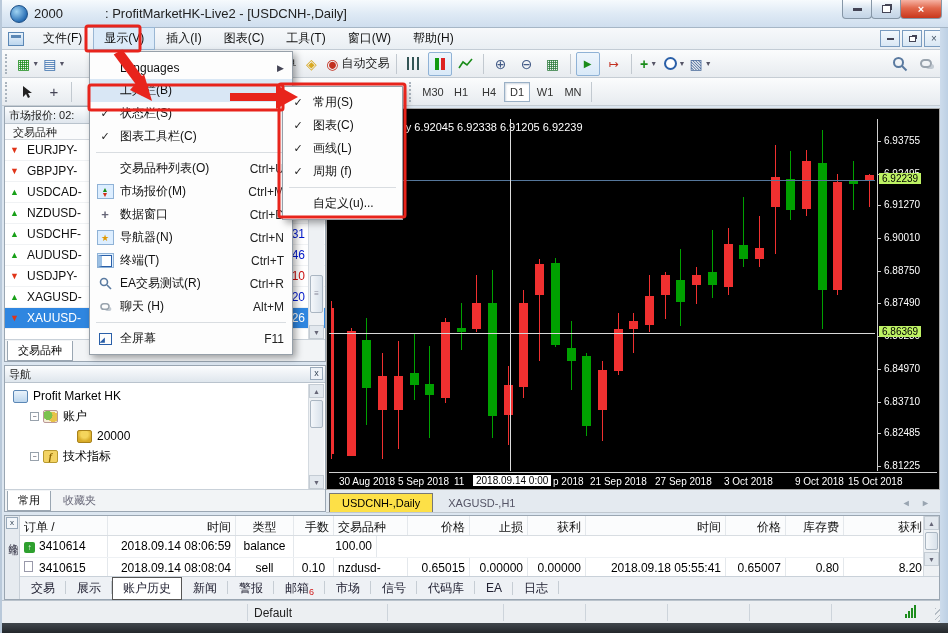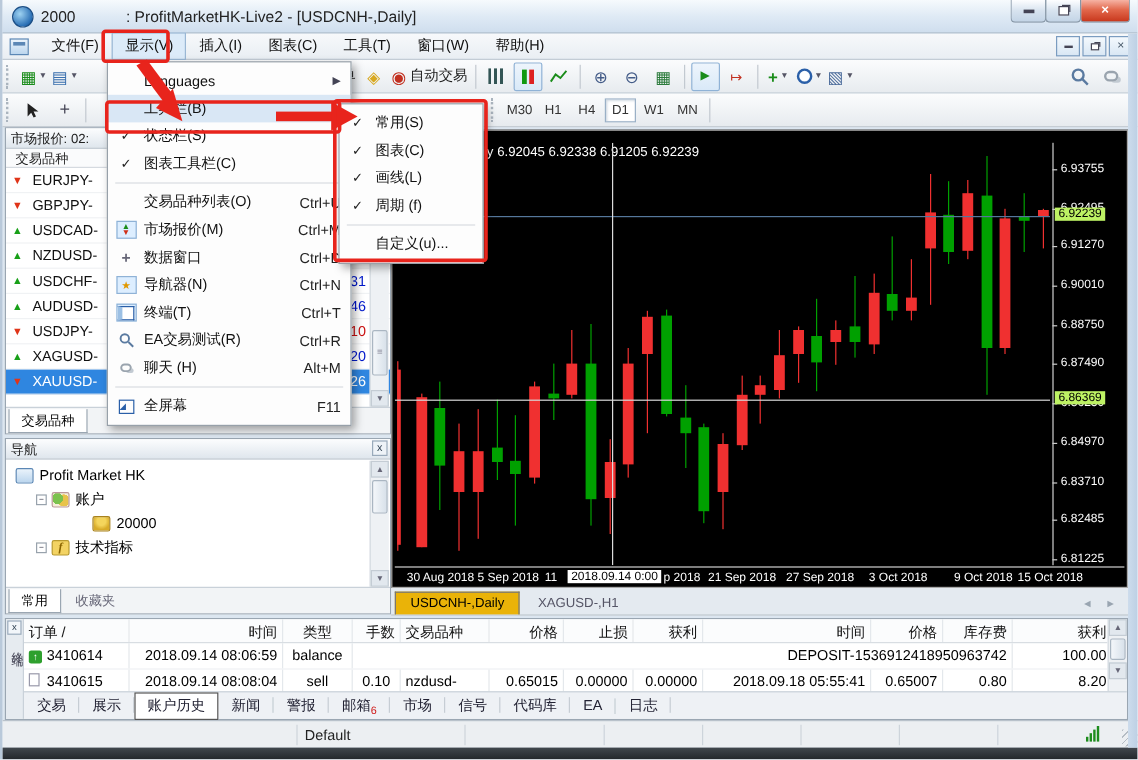--- a/index.html
+++ b/index.html
@@ -105,21 +105,21 @@
   .ytick { position:absolute; left:6px; color:#fff; font-size:10px; }
   .ytick .dash { position:absolute; left:-7px; top:6px; width:4px; height:1px; background:#ccc; }
   .pricebox { position:absolute; left:1px; background:#bef264; color:#000; font-size:10px; padding:0 3px; z-index:5; }
   .xlabel { position:absolute; top:3px; color:#fff; font-size:10px; white-space:nowrap; }
   .datebox { position:absolute; top:2px; background:#fff; color:#000; font-size:10px; padding:0 3px; z-index:5; }
   .hline { position:absolute; left:0; width:100%; height:1px; }
   .vline { position:absolute; top:0; width:1px; background:#dcdcdc; }
   #chart-tabs { position:absolute; left:324px; top:490px; width:614px; height:23px; background:#e4eaf0;
     border-bottom:1px solid #c0c8d0; display:flex; align-items:flex-end; }
   .chart-tab { padding:3px 12px; font-size:11px; color:#556; margin-left:3px; }
-  .chart-tab.active { background:#eab308; border:1px solid #777; border-bottom:none; color:#000; }
+  .chart-tab.active { background:#fde047; border:1px solid #777; border-bottom:none; color:#000; }
   .tab-arrows { position:absolute; right:6px; bottom:4px; color:#99a5b1; font-size:9px; letter-spacing:4px; }
 
   
   #terminal { position:absolute; left:2px; top:515px; width:936px; height:85px; background:#fff; border:1px solid #9aa6b2; }
   .term-strip { position:absolute; left:0; top:0; width:15px; height:100%; background:#e6ebf0; border-right:1px solid #c9d1d9; }
   .term-close { width:12px; height:12px; margin:1px; border:1px solid #9ab; background:#f2f6fa; font-size:8px;
     line-height:10px; text-align:center; color:#345; }
   .term-vtitle { writing-mode:vertical-rl; font-size:10px; color:#445; margin:6px 0 0 1px; letter-spacing:2px; }
   .term-table { position:absolute; left:15px; top:0; right:16px; height:73px; overflow:hidden; }
   .trow { display:flex; }
@@ -545,21 +545,20 @@
           <div class="tcell" style="width: 58px; text-align: right;">获利</div>
           <div class="tcell" style="width: 140px; text-align: right;">时间</div>
           <div class="tcell" style="width: 60px; text-align: right;">价格</div>
           <div class="tcell" style="width: 58px; text-align: right;">库存费</div>
           <div class="tcell" style="width: 83px; text-align: right;">获利</div>
         </div>
         <div class="trow data">
           <div class="tcell" style="width: 88px;"><span class="order-icon-up">↑</span>3410614</div>
           <div class="tcell" style="width: 128px; text-align: right;">2018.09.14 08:06:59</div>
           <div class="tcell" style="width: 58px; text-align: center;">balance</div>
-          <div class="tcell" style="width: 550px; text-align: right;">DEPOSIT-1536912418950963742</div>
           <div class="tcell" style="width: 83px; text-align: right;">100.00</div>
         </div>
         <div class="trow data">
           <div class="tcell" style="width: 88px; text-align: left;"><span class="order-icon-doc"></span>3410615</div>
           <div class="tcell" style="width: 128px; text-align: right;">2018.09.14 08:08:04</div>
           <div class="tcell" style="width: 58px; text-align: center;">sell</div>
           <div class="tcell" style="width: 40px; text-align: center;">0.10</div>
           <div class="tcell" style="width: 74px; text-align: left;">nzdusd-</div>
           <div class="tcell" style="width: 62px; text-align: right;">0.65015</div>
           <div class="tcell" style="width: 58px; text-align: right;">0.00000</div>

